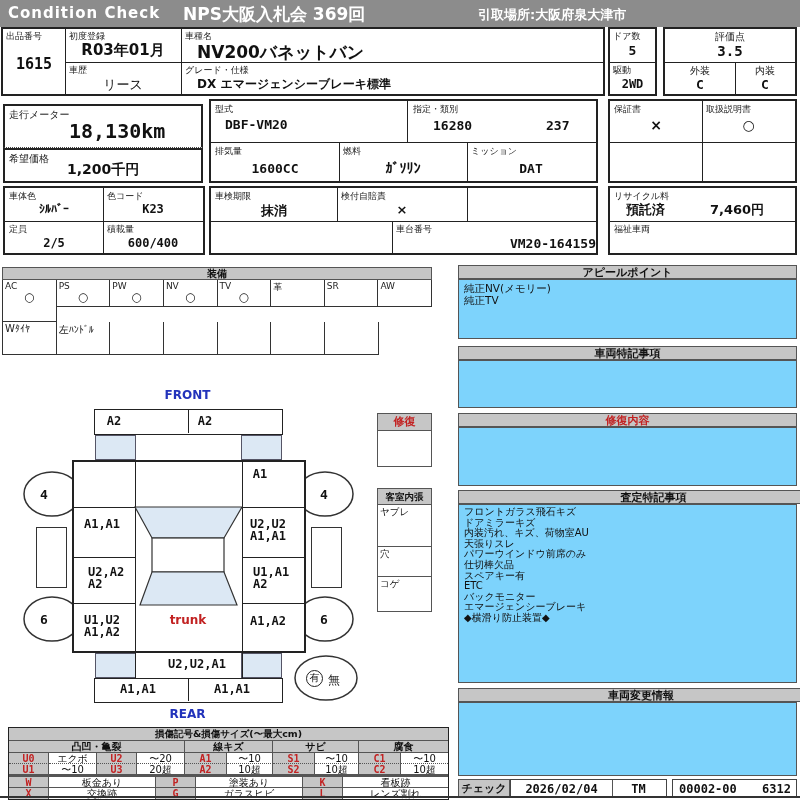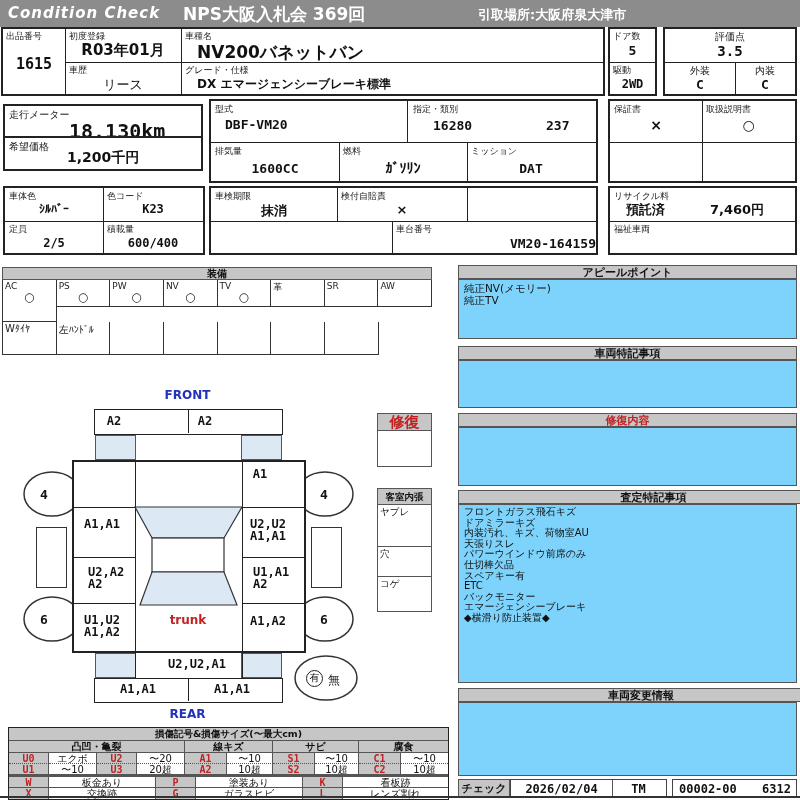--- a/index.html
+++ b/index.html
@@ -1,20 +1,20 @@
 <!DOCTYPE html>
 <html><head>
 <meta charset="utf-8">
 <style>
   html,body{margin:0;padding:0;background:#fff;}
   .page{position:relative;width:800px;height:800px;background:#fff;overflow:hidden;
         font-family:"DejaVu Sans",sans-serif;color:#111;}
   .abs{position:absolute;}
   .topbar{left:0;top:0;width:800px;height:27px;background:#8c8c8c;color:#fff;}
-  .brand{left:8px;top:4px;font-style:italic;font-weight:bold;font-size:15px;letter-spacing:1px;}
+  .brand{left:8px;top:4px;font-weight:bold;font-size:15px;letter-spacing:1px;}
   .title{left:183px;top:3px;font-weight:bold;font-size:17px;}
   .pickup{left:478px;top:6px;font-weight:bold;font-size:13px;}
   .box{border:2px solid #222;background:#fff;box-sizing:border-box;}
   .thinbox{border:1px solid #444;background:#fff;box-sizing:border-box;}
   .lbl{font-size:9px;color:#222;white-space:nowrap;}
   .val{font-weight:bold;font-family:"DejaVu Sans Mono",monospace;white-space:nowrap;}
   .jval{font-weight:bold;white-space:nowrap;}
   .ctr{text-align:center;}
   .vline{background:#222;width:1px;}
   .hline{background:#222;height:1px;}
@@ -79,21 +79,21 @@
     <div class="abs val ctr" style="left:0;top:48px;width:70px;font-size:13px;">C</div>
     <div class="abs lbl ctr" style="left:70px;top:35px;width:60px;font-size:10px;">内装</div>
     <div class="abs val ctr" style="left:70px;top:48px;width:60px;font-size:13px;">C</div>
   </div>
 
   <div class="abs box" style="left:3px;top:104px;width:200px;height:44px;border-bottom:1px dotted #444;">
     <div class="abs lbl" style="left:4px;top:2px;font-size:10px;">走行メーター</div>
     <div class="abs val" style="left:64px;top:13px;font-size:20px;">18,130km</div>
   </div>
 
-  <div class="abs box" style="left:3px;top:136px;width:200px;height:35px;text-decoration:underline;">
+  <div class="abs box" style="left:3px;top:148px;width:200px;height:35px;text-decoration:underline;">
     <div class="abs lbl" style="left:4px;top:2px;font-size:10px;">希望価格</div>
     <div class="abs val" style="left:62px;top:11px;font-size:14px;font-family:'DejaVu Sans',sans-serif;">1,200千円</div>
   </div>
 
   <div class="abs box" style="left:209px;top:99px;width:389px;height:84px;">
     <div class="abs hline" style="left:0;top:41px;width:385px;"></div>
     <div class="abs vline" style="left:196px;top:0;height:41px;"></div>
     <div class="abs vline" style="left:128px;top:41px;height:39px;"></div>
     <div class="abs vline" style="left:256px;top:41px;height:39px;"></div>
     <div class="abs lbl" style="left:4px;top:2px;">型式</div>
@@ -312,21 +312,21 @@
 
     <div class="abs wheel-num" style="left:40px;top:102px;z-index:5;">4</div>
     <div class="abs wheel-num" style="left:320px;top:102px;z-index:5;">4</div>
     <div class="abs wheel-num" style="left:40px;top:227px;z-index:5;">6</div>
     <div class="abs wheel-num" style="left:320px;top:227px;z-index:5;">6</div>
 
     <div class="abs" style="left:306px;top:285px;width:17px;height:17px;border:1.2px solid #222;border-radius:50%;box-sizing:border-box;font-size:10px;line-height:14px;text-align:center;z-index:5;">有</div>
     <div class="abs" style="left:328px;top:287px;font-size:12px;z-index:5;">無</div>
 
     <div class="abs thinbox" style="left:377px;top:28px;width:55px;height:54px;border-color:#555;z-index:2;">
-      <div class="sech red" style="height:17px;line-height:16px;font-size:15px;border:none;border-bottom:1px solid #555;">修復</div>
+      <div class="sech red" style="height:17px;line-height:16px;font-size:11px;border:none;border-bottom:1px solid #555;">修復</div>
     </div>
 
     <div class="abs thinbox" style="left:377px;top:103px;width:55px;height:124px;border-color:#555;z-index:2;">
       <div class="sech" style="height:16px;line-height:15px;font-size:9.5px;border:none;border-bottom:1px solid #555;">客室内張</div>
       <div style="height:42px;border-bottom:1px solid #555;font-size:9.5px;padding:1px 2px;box-sizing:border-box;">ヤブレ</div>
       <div style="height:30px;border-bottom:1px solid #555;font-size:9.5px;padding:1px 2px;box-sizing:border-box;">穴</div>
       <div style="height:33px;font-size:9.5px;padding:1px 2px;box-sizing:border-box;">コゲ</div>
     </div>
   </div>
 

